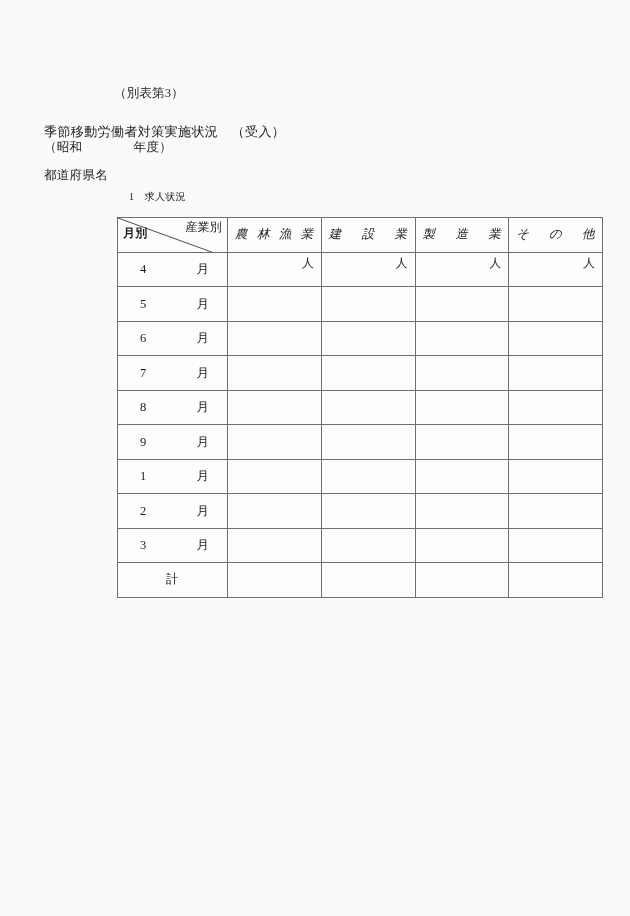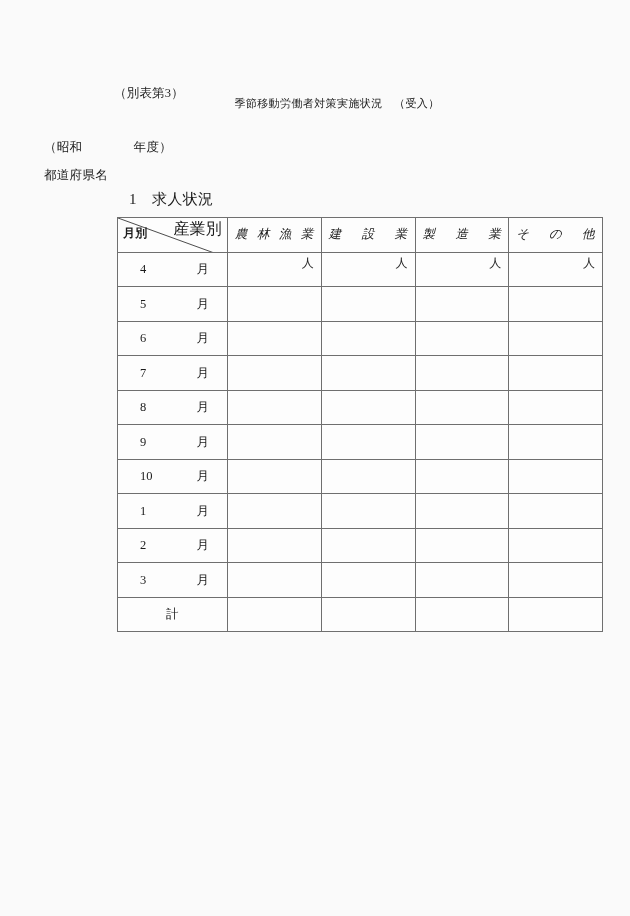--- a/index.html
+++ b/index.html
@@ -30,23 +30,23 @@
     top: 85px;
     font-size: 12.5px;
     letter-spacing: 0.2px;
     white-space: pre;
   }
 
   .doc-title {
     position: absolute;
     left: 0;
     right: 0;
-    top: 96px;
-    text-align: center;
-    font-size: 11px;
+    top: 123px;
+    text-align: left;
+    font-size: 13px;
     letter-spacing: 0.4px;
     white-space: pre;
   }
 
   .era-line {
     position: absolute;
     top: 139px;
     left: 0;
     right: 72px;
     text-align: left;
@@ -62,21 +62,21 @@
     right: 132px;
     font-size: 12.5px;
     letter-spacing: 0.3px;
     white-space: pre;
   }
 
   .section-heading {
     position: absolute;
     left: 85px;
     top: 190px;
-    font-size: 15px;
+    font-size: 10px;
     letter-spacing: 0.3px;
     white-space: pre;
   }
 
   
   .table-wrap {
     position: absolute;
     left: 73px;
     top: 217px;
     width: 485px;
@@ -114,21 +114,21 @@
     pointer-events: none;
   }
   td.corner .diag line {
     stroke: #4a4a4a;
     stroke-width: 1;
   }
   td.corner .ind {
     position: absolute;
     top: 1px;
     right: 5px;
-    font-size: 16px;
+    font-size: 12px;
     letter-spacing: 0.2px;
     white-space: pre;
   }
   td.corner .mon {
     position: absolute;
     bottom: 10px;
     left: 5px;
     font-size: 12px;
     letter-spacing: 0.2px;
     white-space: pre;
@@ -304,30 +304,20 @@
               <span class="num">9</span>
               <span class="unit">月</span>
             </td>
             <td class="data-cell"></td>
             <td class="data-cell"></td>
             <td class="data-cell"></td>
             <td class="data-cell"></td>
           </tr>
           <tr>
             <td class="month-cell">
-              <span class="num">10</span>
-              <span class="unit">月</span>
-            </td>
-            <td class="data-cell"></td>
-            <td class="data-cell"></td>
-            <td class="data-cell"></td>
-            <td class="data-cell"></td>
-          </tr>
-          <tr>
-            <td class="month-cell">
               <span class="num">1</span>
               <span class="unit">月</span>
             </td>
             <td class="data-cell"></td>
             <td class="data-cell"></td>
             <td class="data-cell"></td>
             <td class="data-cell"></td>
           </tr>
           <tr>
             <td class="month-cell">

